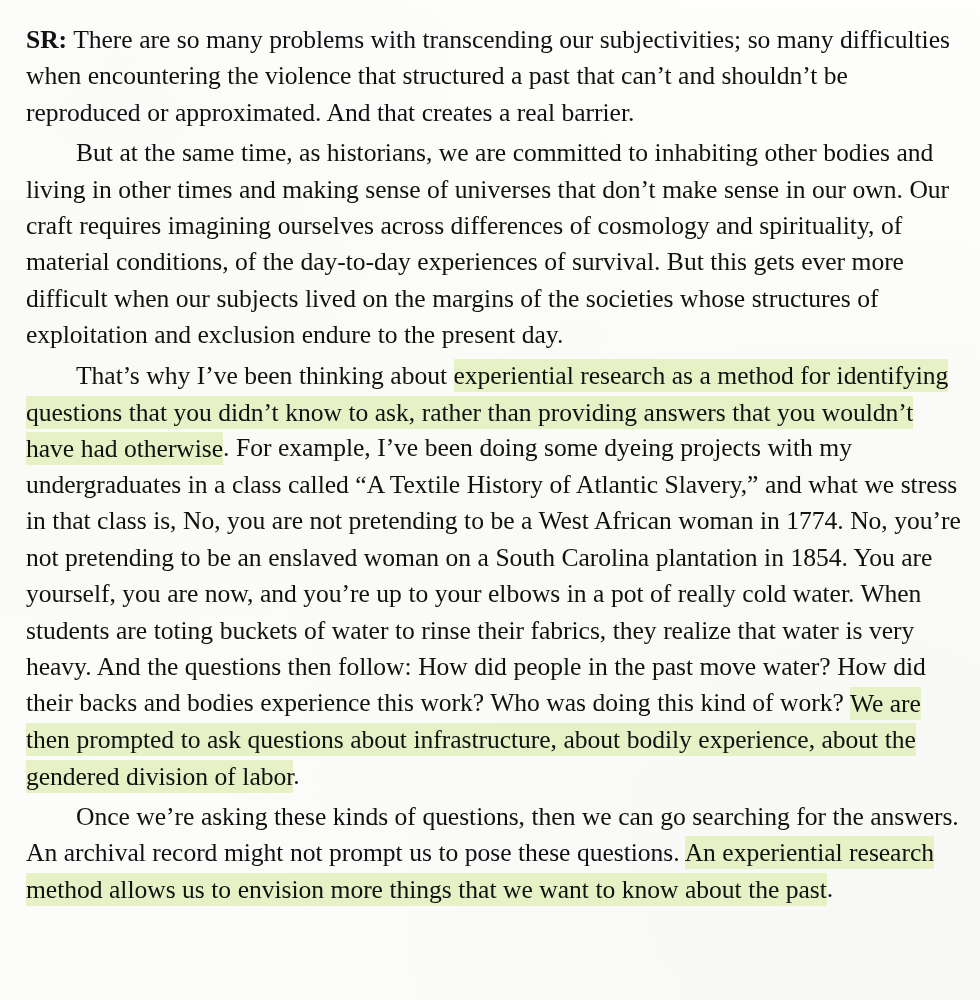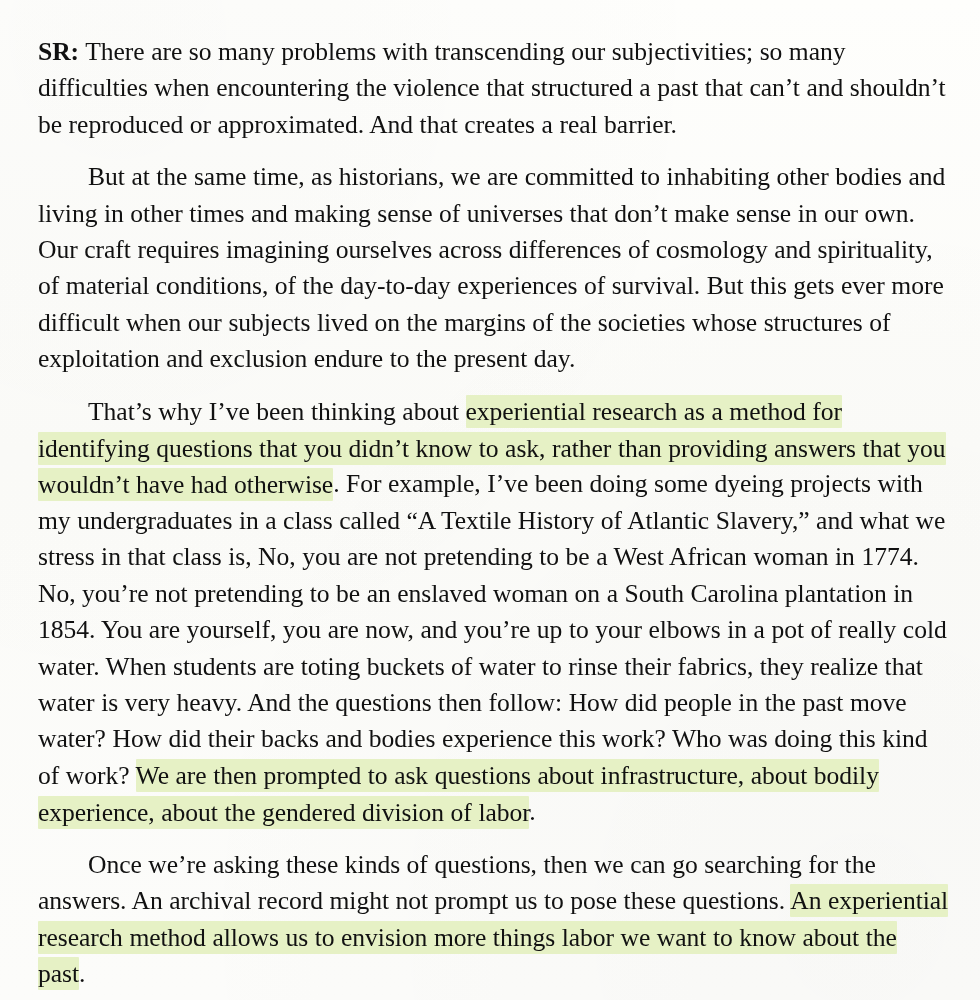--- a/index.html
+++ b/index.html
@@ -31,21 +31,21 @@
 
   #text-body {
     font-size: 25.6px;
     line-height: 36.4px;
     text-align: left;
     letter-spacing: -0.05px;
     word-spacing: 0.2px;
   }
 
   p.para {
-    margin: 16px;
+    margin: 4px;
     padding: 0;
   }
   p.indent {
     text-indent: 50px;
   }
 
   .speaker {
     font-weight: bold;
   }
 
@@ -61,15 +61,15 @@
 </style>
 </head>
 <body>
 
 <div id="page">
   <div id="text-body">
 
   <p class="para"><span class="speaker">SR:</span><span> There are so many problems with transcending our subjectivities; so many difficulties when encountering the violence that structured a past that can’t and shouldn’t be reproduced or approximated. And that creates a real barrier.</span></p>
       <p class="para indent"><span>But at the same time, as historians, we are committed to inhabiting other bodies and living in other times and making sense of universes that don’t make sense in our own. Our craft requires imagining ourselves across differences of cosmology and spirituality, of material conditions, of the day-to-day experiences of survival. But this gets ever more difficult when our subjects lived on the margins of the societies whose structures of exploitation and exclusion endure to the present day.</span></p>
       <p class="para indent"><span>That’s why I’ve been thinking about </span><mark class="hl">experiential research as a method for identifying questions that you didn’t know to ask, rather than providing answers that you wouldn’t have had otherwise</mark><span>. For example, I’ve been doing some dyeing projects with my undergraduates in a class called “A Textile History of Atlantic Slavery,” and what we stress in that class is, No, you are not pretending to be a West African woman in 1774. No, you’re not pretending to be an enslaved woman on a South Carolina plantation in 1854. You are yourself, you are now, and you’re up to your elbows in a pot of really cold water. When students are toting buckets of water to rinse their fabrics, they realize that water is very heavy. And the questions then follow: How did people in the past move water? How did their backs and bodies experience this work? Who was doing this kind of work? </span><mark class="hl">We are then prompted to ask questions about infrastructure, about bodily experience, about the gendered division of labor</mark><span>.</span></p>
-      <p class="para indent"><span>Once we’re asking these kinds of questions, then we can go searching for the answers. An archival record might not prompt us to pose these questions. </span><mark class="hl">An experiential research method allows us to envision more things labor we want to know about the past</mark><span>.</span></p>
+      <p class="para indent"><span>Once we’re asking these kinds of questions, then we can go searching for the answers. An archival record might not prompt us to pose these questions. </span><mark class="hl">An experiential research method allows us to envision more things that we want to know about the past</mark><span>.</span></p>
     </div>
 </div>
 
 </body></html>

